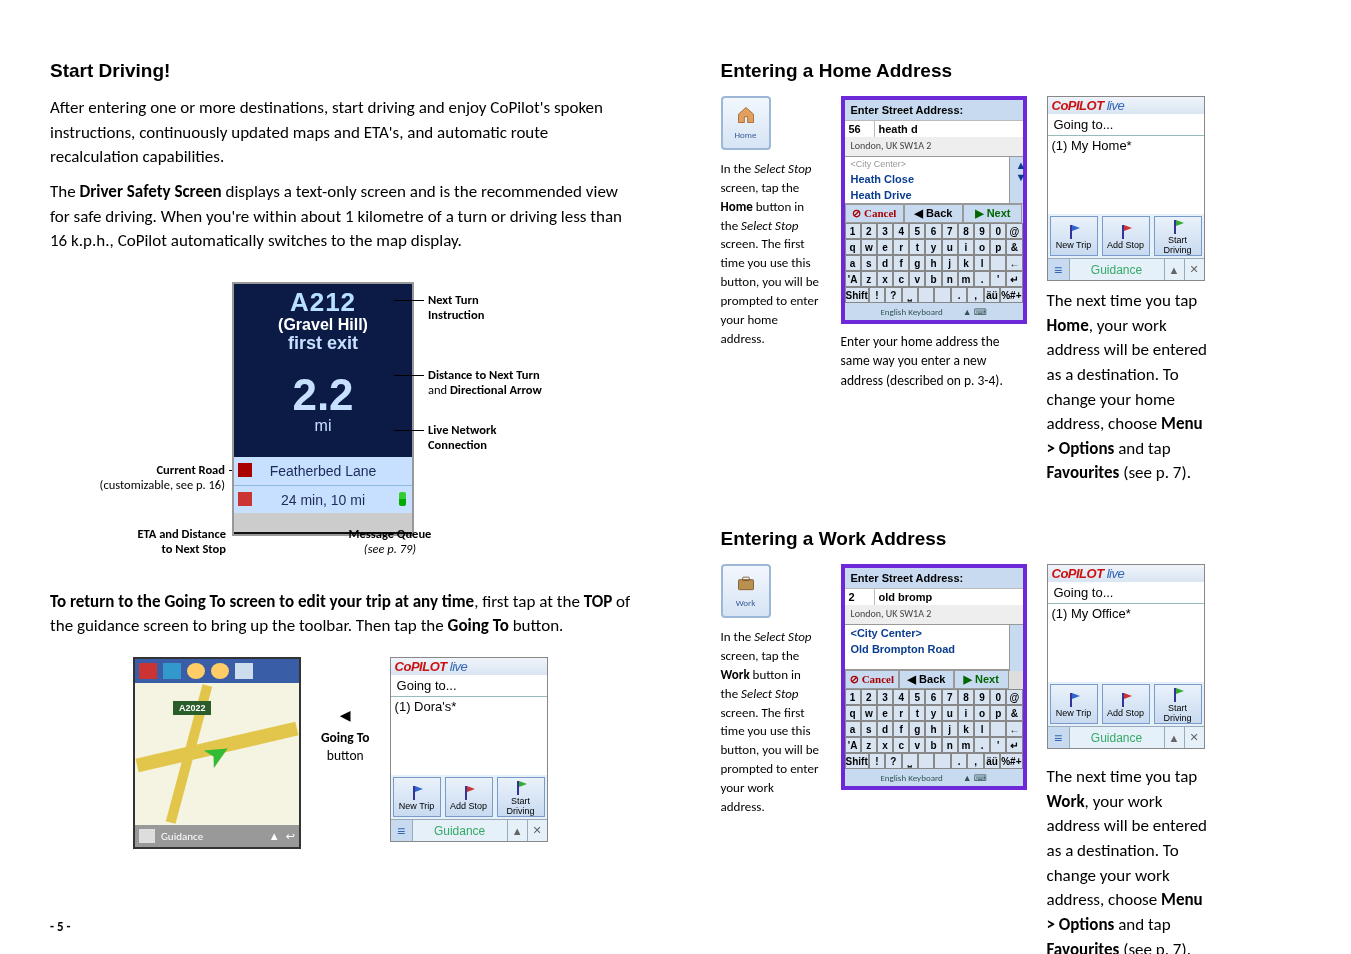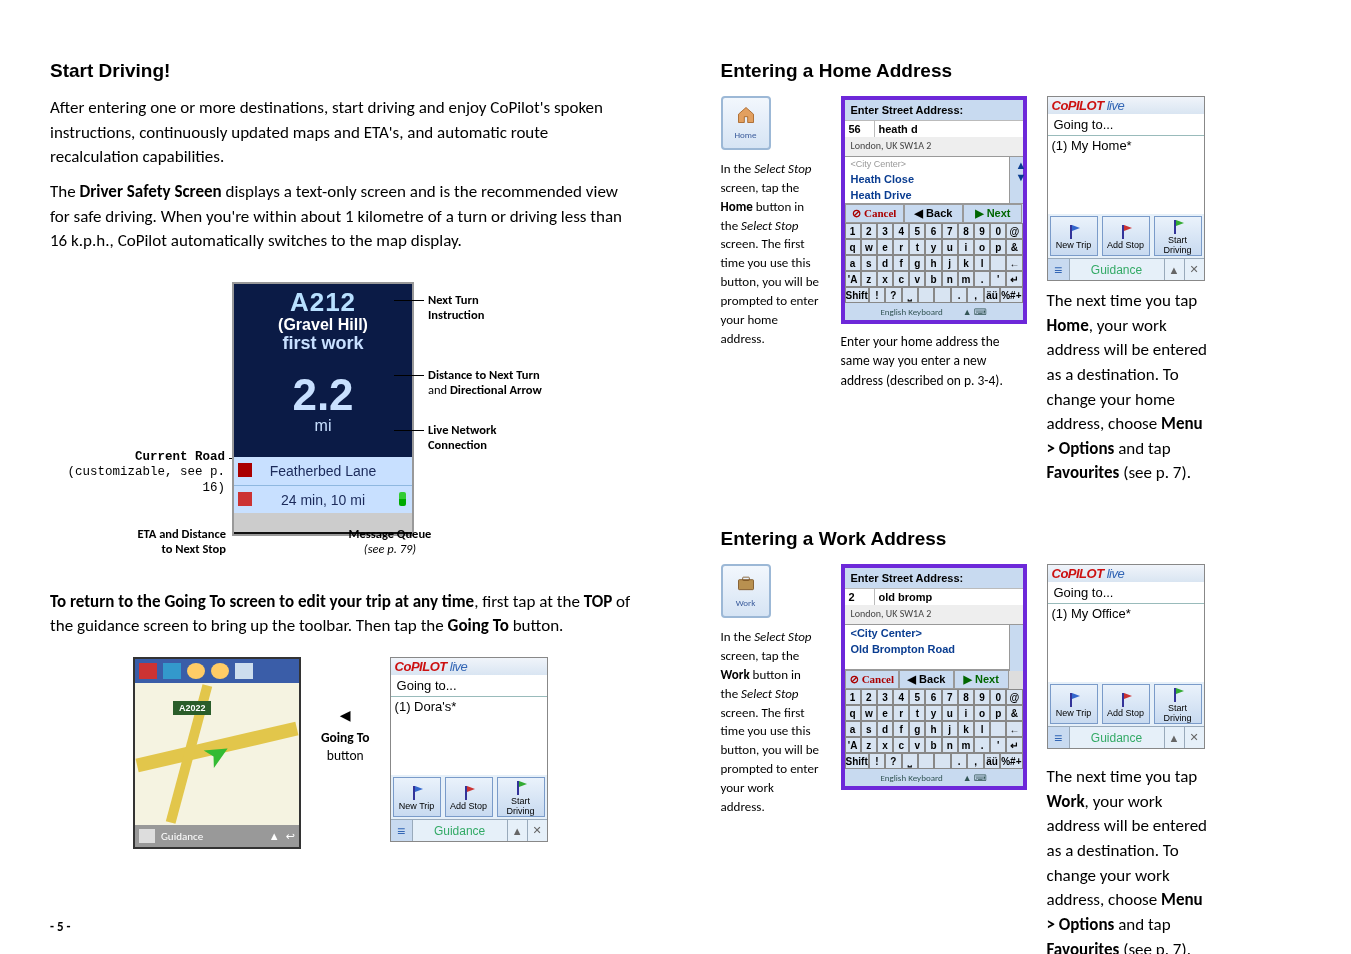--- a/index.html
+++ b/index.html
@@ -109,35 +109,35 @@
 
 <div class="page">
   <h2>Start Driving!</h2>
   <p>After entering one or more destinations, start driving and enjoy CoPilot's spoken instructions, continuously updated maps and ETA's, and automatic route recalculation capabilities.</p>
   <p>
     <span>The </span><strong>Driver Safety Screen</strong><span> displays a text-only screen and is the recommended view for safe driving. When you're within about 1 kilometre of a turn or driving less than 16 k.p.h., CoPilot automatically switches to the map display.</span>
   </p>
 
   <div class="driving-fig">
 
-    <div class="callout left" style="left:10px; top:178px; width:165px;font-family:Liberation Mono, monospace;">
+    <div class="callout left" style="left:10px; top:190px; width:165px;">
       <strong>Current Road</strong><br>
       <span>(customizable, see p. 16)</span>
       <span class="line" style="left:100%; margin-left:4px; top:8px; width:18px;"></span>
     </div>
     <div class="callout left" style="left:48px; top:254px; width:128px;">
       <strong>ETA and Distance</strong><br>
       <strong>to Next Stop</strong>
     </div>
 
     <div class="driving-screen">
       <div class="ds-turn">
         <div class="road-big">A212</div>
         <div class="road-sub">(Gravel Hill)</div>
-        <div class="exit">first work</div>
+        <div class="exit">first exit</div>
       </div>
       <div class="ds-dist">
         <div class="num">2.2</div>
         <div class="unit">mi</div>
       </div>
       <div class="ds-cur">
         <span class="flag"></span>
         <span>Featherbed Lane</span>
       </div>
       <div class="ds-eta">

